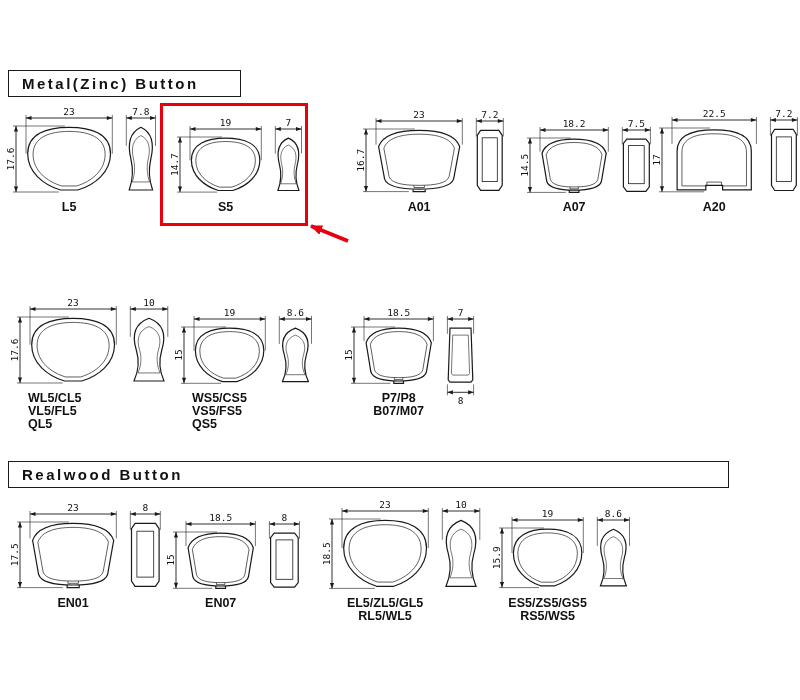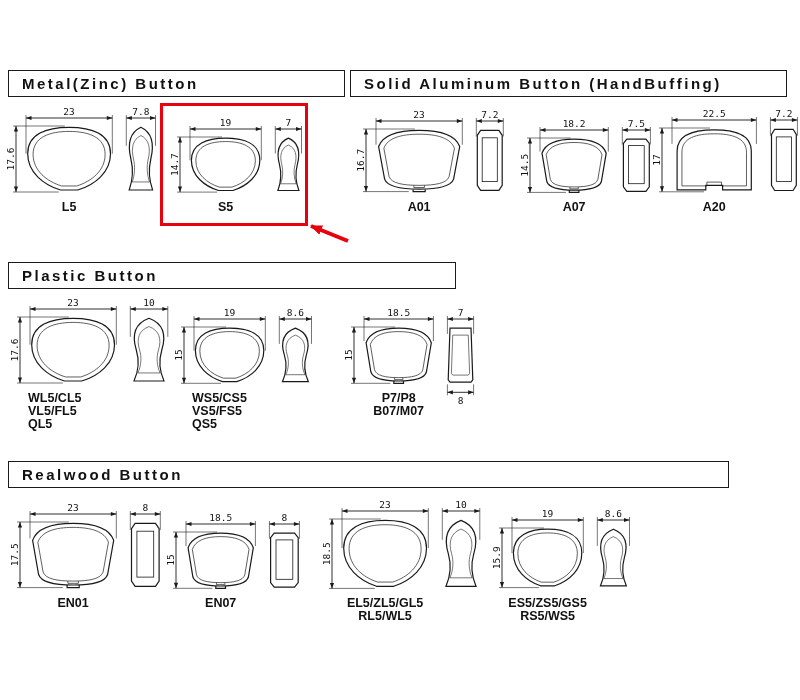--- a/index.html
+++ b/index.html
@@ -2,39 +2,37 @@
 <html><head>
 <meta charset="utf-8">
 <style>
   *{margin:0;padding:0;box-sizing:border-box}
   html,body{background:#ffffff}
   .page{position:relative;width:800px;height:700px;background:#fff;overflow:hidden;
         font-family:"Liberation Sans",sans-serif;color:#111}
   .section-header{position:absolute;height:27px;border:1.5px solid #1a1a1a;background:#fff;
         display:flex;align-items:center;padding-left:13px;
         font-weight:bold;font-size:15px;letter-spacing:2.5px;white-space:nowrap}
-  #hdr-metal{left:8px;top:70px;width:337px}
+  #hdr-metal{left:8px;top:70px;width:233px}
   #hdr-alum{left:350px;top:70px;width:437px}
   #hdr-plastic{left:8px;top:262px;width:448px}
   #hdr-real{left:8px;top:461px;width:721px}
   #figures-layer{position:absolute;inset:0}
   .highlight-box{position:absolute;left:160px;top:103px;width:148px;height:123px;
         border:3px solid #e8000d;background:transparent}
   .highlight-arrow{position:absolute;left:302px;top:218px;overflow:visible}
   .dim-t{font:9.5px "DejaVu Sans Mono",monospace;fill:#111}
   .mdl-t{font:bold 12.5px "Liberation Sans",sans-serif;fill:#111}
 </style>
 </head>
 <body>
 
 <div class="page">
 
   <div class="section-header" id="hdr-metal">Metal(Zinc) Button</div>
-  <div class="section-header" id="hdr-alum">Solid Aluminum Button (HandBuffing)</div>
-  <div class="section-header" id="hdr-plastic">Plastic Button</div>
   <div class="section-header" id="hdr-real">Realwood Button</div>
 
   <div id="figures-layer">
       <svg width="158" height="152" style="position: absolute; left: 4px; top: 104px; overflow: visible;">
         <line x1="22" y1="14" x2="108.3" y2="14" stroke="#1a1a1a" stroke-width="0.9"></line>
         <polygon points="22,14 27.5,11.9 27.5,16.1" fill="#1a1a1a"></polygon>
         <polygon points="108.3,14 102.8,11.9 102.8,16.1" fill="#1a1a1a"></polygon>
         <line x1="22" y1="11" x2="22" y2="49.7" stroke="#1a1a1a" stroke-width="0.6"></line>
         <line x1="108.3" y1="11" x2="108.3" y2="49.7" stroke="#1a1a1a" stroke-width="0.6"></line>
         <text class="dim-t" x="65.1" y="10.5" text-anchor="middle">23</text>

